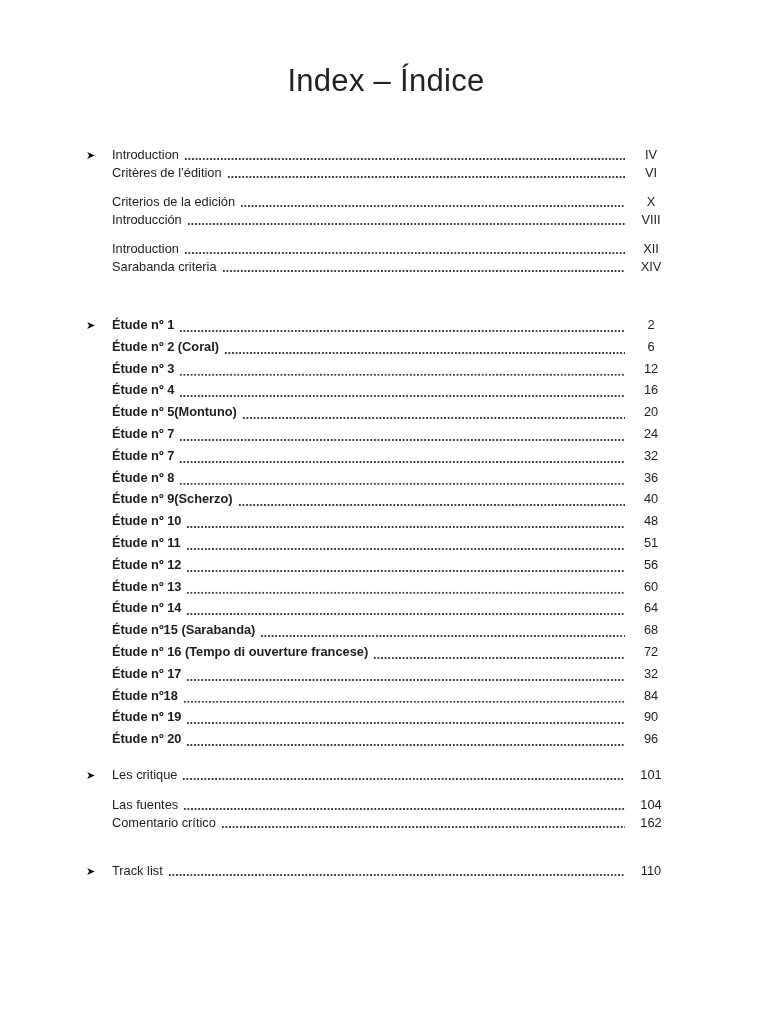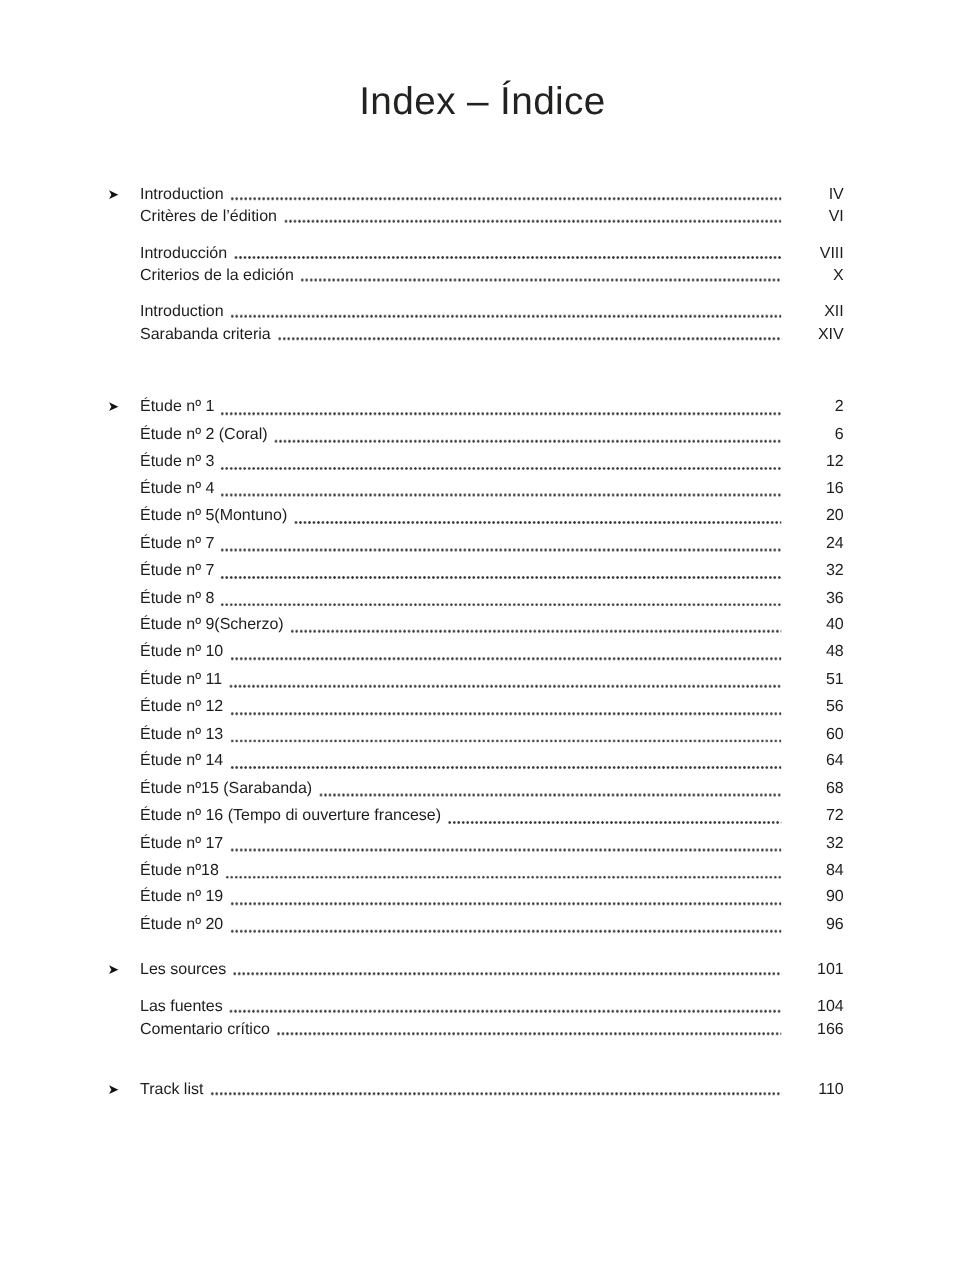--- a/index.html
+++ b/index.html
@@ -53,35 +53,35 @@
   .marker {
     flex: 0 0 26px;
     font-size: 11px;
     color: #111110;
   }
   .label {
     flex: 0 0 auto;
     white-space: nowrap;
   }
   .sec-etudes .label {
-    font-weight: 400;
+    font-weight: 700;
   }
   .leader {
     flex: 1 1 auto;
     align-self: flex-end;
     height: 4px;
     margin: 0 2px 3px 5px;
     background-image: radial-gradient(circle, #3b3b3b 0.8px, transparent 1.15px);
     background-size: 3.6px 3.6px;
     background-position: 0 50%;
     background-repeat: repeat-x;
   }
   .page-num {
     flex: 0 0 48px;
-    text-align: right;
+    text-align: center;
     white-space: nowrap;
   }
   .sec-front .group { margin-bottom: 11px; }
   .sec-sources .group { margin-bottom: 12px; }
   .group:last-child { margin-bottom: 0; }
   .sec-etudes { margin-top: 38px; }
   .sec-sources { margin-top: 16px; }
   .sec-track { margin-top: 30px; }
 </style>
 </head>
@@ -102,30 +102,30 @@
   <div class="row">
     <span class="marker"></span>
     <span class="label">Critères de l’édition</span>
     <span class="leader"></span>
     <span class="page-num">VI</span>
   </div>
 </div>
         <div class="group">
   <div class="row">
     <span class="marker"></span>
+    <span class="label">Criterios de la edición</span>
+    <span class="leader"></span>
+    <span class="page-num">X</span>
+  </div>
+
+  <div class="row">
+    <span class="marker"></span>
     <span class="label">Introducción</span>
     <span class="leader"></span>
     <span class="page-num">VIII</span>
-  </div>
-
-  <div class="row">
-    <span class="marker"></span>
-    <span class="label">Criterios de la edición</span>
-    <span class="leader"></span>
-    <span class="page-num">X</span>
   </div>
 </div>
         <div class="group">
   <div class="row">
     <span class="marker"></span>
     <span class="label">Introduction</span>
     <span class="leader"></span>
     <span class="page-num">XII</span>
   </div>
 
@@ -277,39 +277,39 @@
     <span class="label">Étude nº 20</span>
     <span class="leader"></span>
     <span class="page-num">96</span>
   </div>
 </div>
       </section>
       <section class="sec sec-sources">
         <div class="group">
   <div class="row">
     <span class="marker">➤</span>
-    <span class="label">Les sources</span>
+    <span class="label">Les critique</span>
     <span class="leader"></span>
     <span class="page-num">101</span>
   </div>
 
 </div>
         <div class="group">
   <div class="row">
     <span class="marker"></span>
     <span class="label">Las fuentes</span>
     <span class="leader"></span>
     <span class="page-num">104</span>
   </div>
 
   <div class="row">
     <span class="marker"></span>
     <span class="label">Comentario crítico</span>
     <span class="leader"></span>
-    <span class="page-num">166</span>
+    <span class="page-num">162</span>
   </div>
 </div>
       </section>
       <section class="sec sec-track">
         <div class="group">
   <div class="row">
     <span class="marker">➤</span>
     <span class="label">Track list</span>
     <span class="leader"></span>
     <span class="page-num">110</span>

